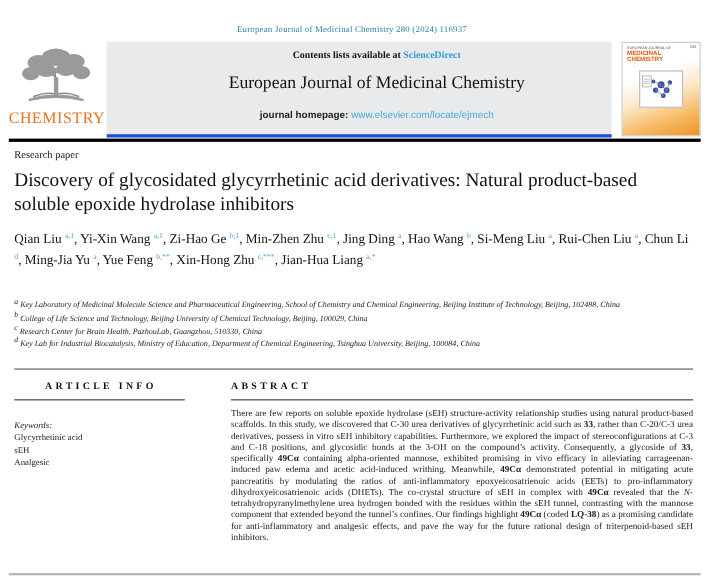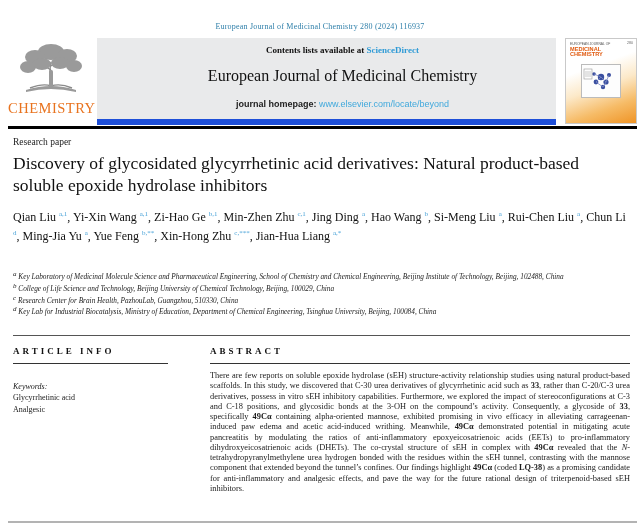--- a/index.html
+++ b/index.html
@@ -10,21 +10,21 @@
   .citation { position:absolute; top:22px; left:0; width:100%; text-align:center;
               font-size:8px; color:#2e7fa9; letter-spacing:.2px; }
 
   
   .logo-block { position:absolute; left:8px; top:40px; width:86px; height:84px; text-align:center; }
   .logo-tree { display:block; margin:0 auto; }
   .logo-word { font-size:14.5px; color:#e8731f; letter-spacing:.5px; font-weight:400;
                font-family:"Liberation Serif", serif; margin-top:-2px; }
 
   .banner { position:absolute; left:97px; top:38px; width:459px; height:87px;
-            background:#e9eaeb; border-bottom:6px solid #1d4ed8;padding-left:32px; }
+            background:#e9eaeb; border-bottom:3px solid #1d4ed8;padding-left:32px; }
   .contents-line { text-align:center; font-size:9px; font-weight:bold; margin-top:7px; color:#111; }
   .contents-line a, .homepage-line a { text-decoration:none; }
   .sciencedirect { color:#2f9bd6; font-weight:bold; }
   .journal-title { text-align:center; font-size:16px; color:#111; margin-top:12px; }
   .homepage-line { text-align:center; font-size:9px; margin-top:14px;
                    font-family:"Liberation Sans", sans-serif; font-weight:bold; color:#222; }
   .homepage-url { color:#41a9dc; font-weight:normal; }
 
   .cover { position:absolute; right:3px; top:38px; width:72px; height:86px;
            border:1px solid #c9c9c9;
@@ -100,21 +100,21 @@
       <rect x="31" y="30" width="4" height="18" rx="1.5"></rect>
       <path d="M8 50 Q33 42 58 50 L58 52 Q33 46 8 52 Z"></path>
     </g>
   </svg>
   <div class="logo-word">CHEMISTRY</div>
 </div>
 
 <div class="banner">
   <div class="contents-line"><span>Contents lists available at </span><a href="#" class="sciencedirect">ScienceDirect</a></div>
   <div class="journal-title">European Journal of Medicinal Chemistry</div>
-  <div class="homepage-line"><span>journal homepage: </span><a href="#" class="homepage-url">www.elsevier.com/locate/beyond</a></div>
+  <div class="homepage-line"><span>journal homepage: </span><a href="#" class="homepage-url">www.elsevier.com/locate/ejmech</a></div>
 </div>
 
 <div class="cover">
   <div class="cover-num">280</div>
   <div class="cover-inner">
     <div class="cover-kicker">EUROPEAN JOURNAL OF</div>
     <div class="cover-name"><span>MEDICINAL</span><br><span>CHEMISTRY</span></div>
     <div class="cover-art">
       <svg width="38" height="32" viewBox="0 0 38 32">
         <g fill="#3a4fa0">
@@ -148,26 +148,27 @@
 <div class="affiliations">
     <div class="aff"><sup>a</sup> Key Laboratory of Medicinal Molecule Science and Pharmaceutical Engineering, School of Chemistry and Chemical Engineering, Beijing Institute of Technology, Beijing, 102488, China</div>
     <div class="aff"><sup>b</sup> College of Life Science and Technology, Beijing University of Chemical Technology, Beijing, 100029, China</div>
     <div class="aff"><sup>c</sup> Research Center for Brain Health, PazhouLab, Guangzhou, 510330, China</div>
     <div class="aff"><sup>d</sup> Key Lab for Industrial Biocatalysis, Ministry of Education, Department of Chemical Engineering, Tsinghua University, Beijing, 100084, China</div>
   </div>
 
 <div class="rule-top"></div>
 
 <div class="col-left">
-  <div class="section-heading" style="letter-spacing: 3px;">ARTICLE INFO</div>
+  <div class="section-heading" style="letter-spacing: 3px; margin-left: 28px;">ARTICLE INFO</div>
   <div class="heading-rule"></div>
   <div class="keywords">
     <div class="kw-label">Keywords:</div>
     <div>
         <div class="kw-item">Glycyrrhetinic acid</div>
+        <div class="kw-item">sEH</div>
         <div class="kw-item">Analgesic</div>
       </div>
   </div>
 </div>
 
 <div class="col-right">
   <div class="section-heading" style="letter-spacing: 3px;">ABSTRACT</div>
   <div class="heading-rule"></div>
   <div class="abstract-text"><span>There are few reports on soluble epoxide hydrolase (sEH) structure-activity relationship studies using natural product-based scaffolds. In this study, we discovered that C-30 urea derivatives of glycyrrhetinic acid such as </span><span class="b">33</span><span>, rather than C-20/C-3 urea derivatives, possess in vitro sEH inhibitory capabilities. Furthermore, we explored the impact of stereoconfigurations at C-3 and C-18 positions, and glycosidic bonds at the 3-OH on the compound’s activity. Consequently, a glycoside of </span><span class="b">33</span><span>, specifically </span><span class="b">49Cα</span><span> containing alpha-oriented mannose, exhibited promising in vivo efficacy in alleviating carrageenan-induced paw edema and acetic acid-induced writhing. Meanwhile, </span><span class="b">49Cα</span><span> demonstrated potential in mitigating acute pancreatitis by modulating the ratios of anti-inflammatory epoxyeicosatrienoic acids (EETs) to pro-inflammatory dihydroxyeicosatrienoic acids (DHETs). The co-crystal structure of sEH in complex with </span><span class="b">49Cα</span><span> revealed that the </span><span class="i">N</span><span>-tetrahydropyranylmethylene urea hydrogen bonded with the residues within the sEH tunnel, contrasting with the mannose component that extended beyond the tunnel’s confines. Our findings highlight </span><span class="b">49Cα</span><span> (coded </span><span class="b">LQ-38</span><span>) as a promising candidate for anti-inflammatory and analgesic effects, and pave the way for the future rational design of triterpenoid-based sEH inhibitors.</span></div>
 </div>

